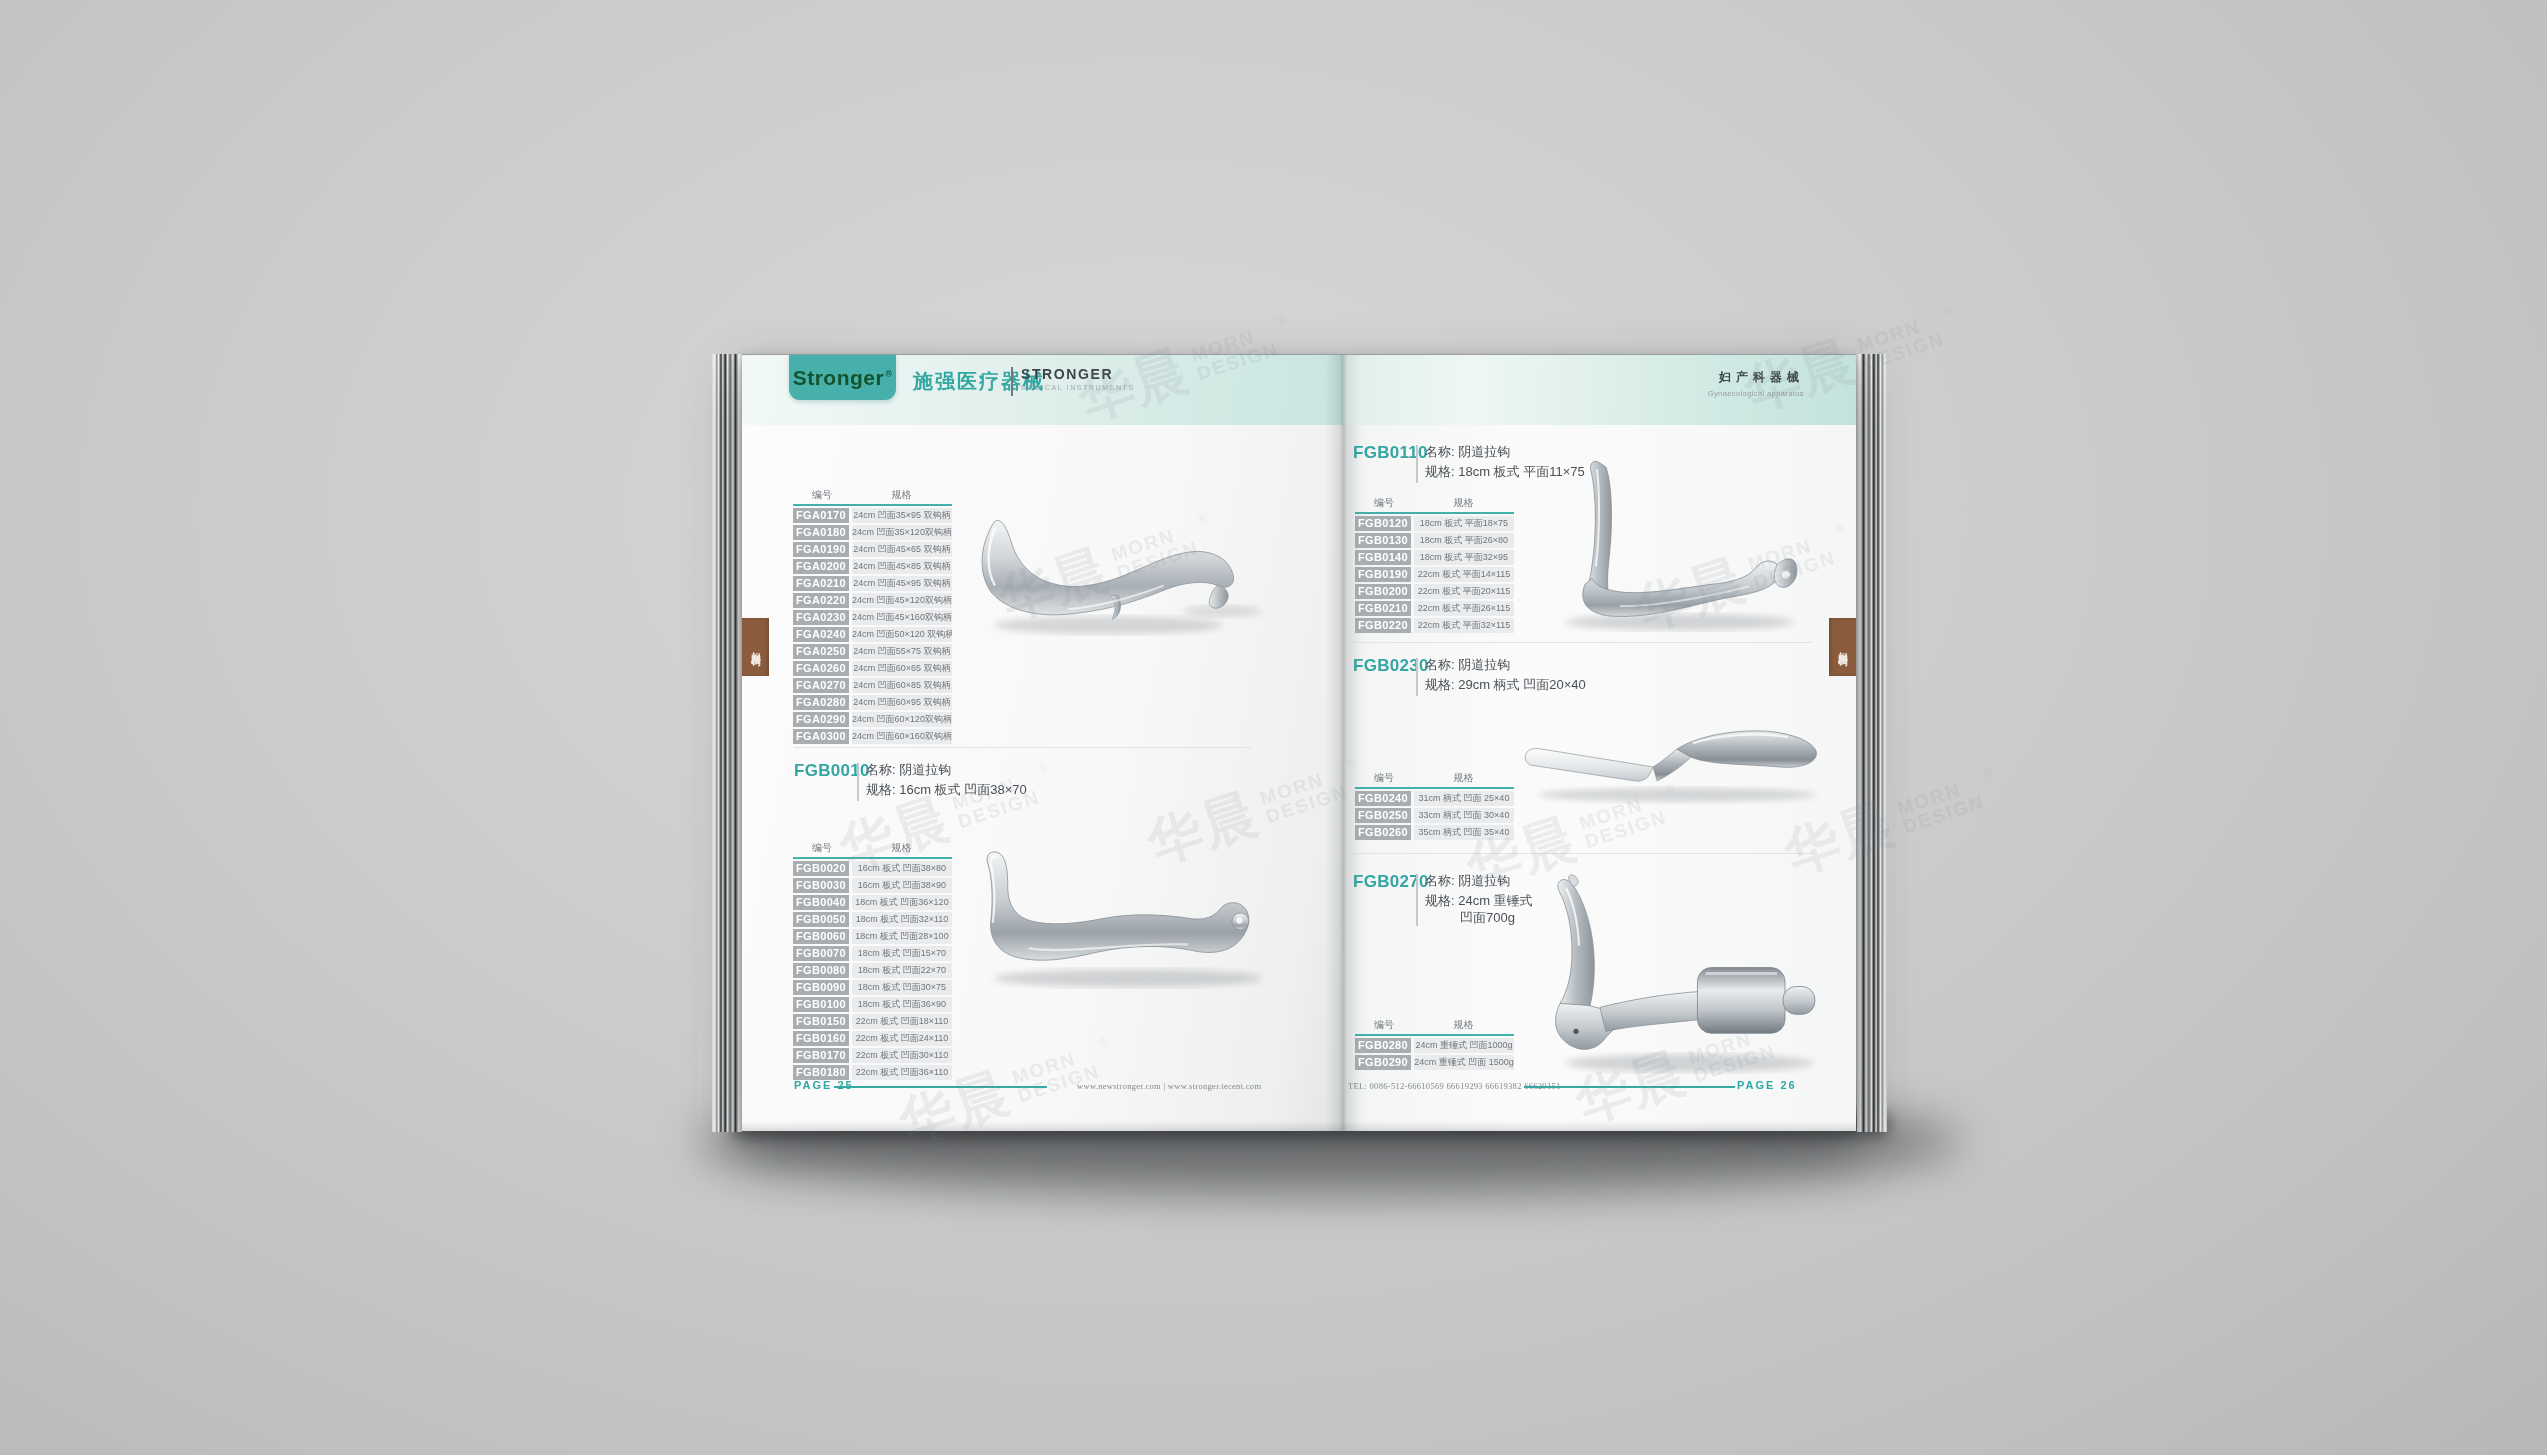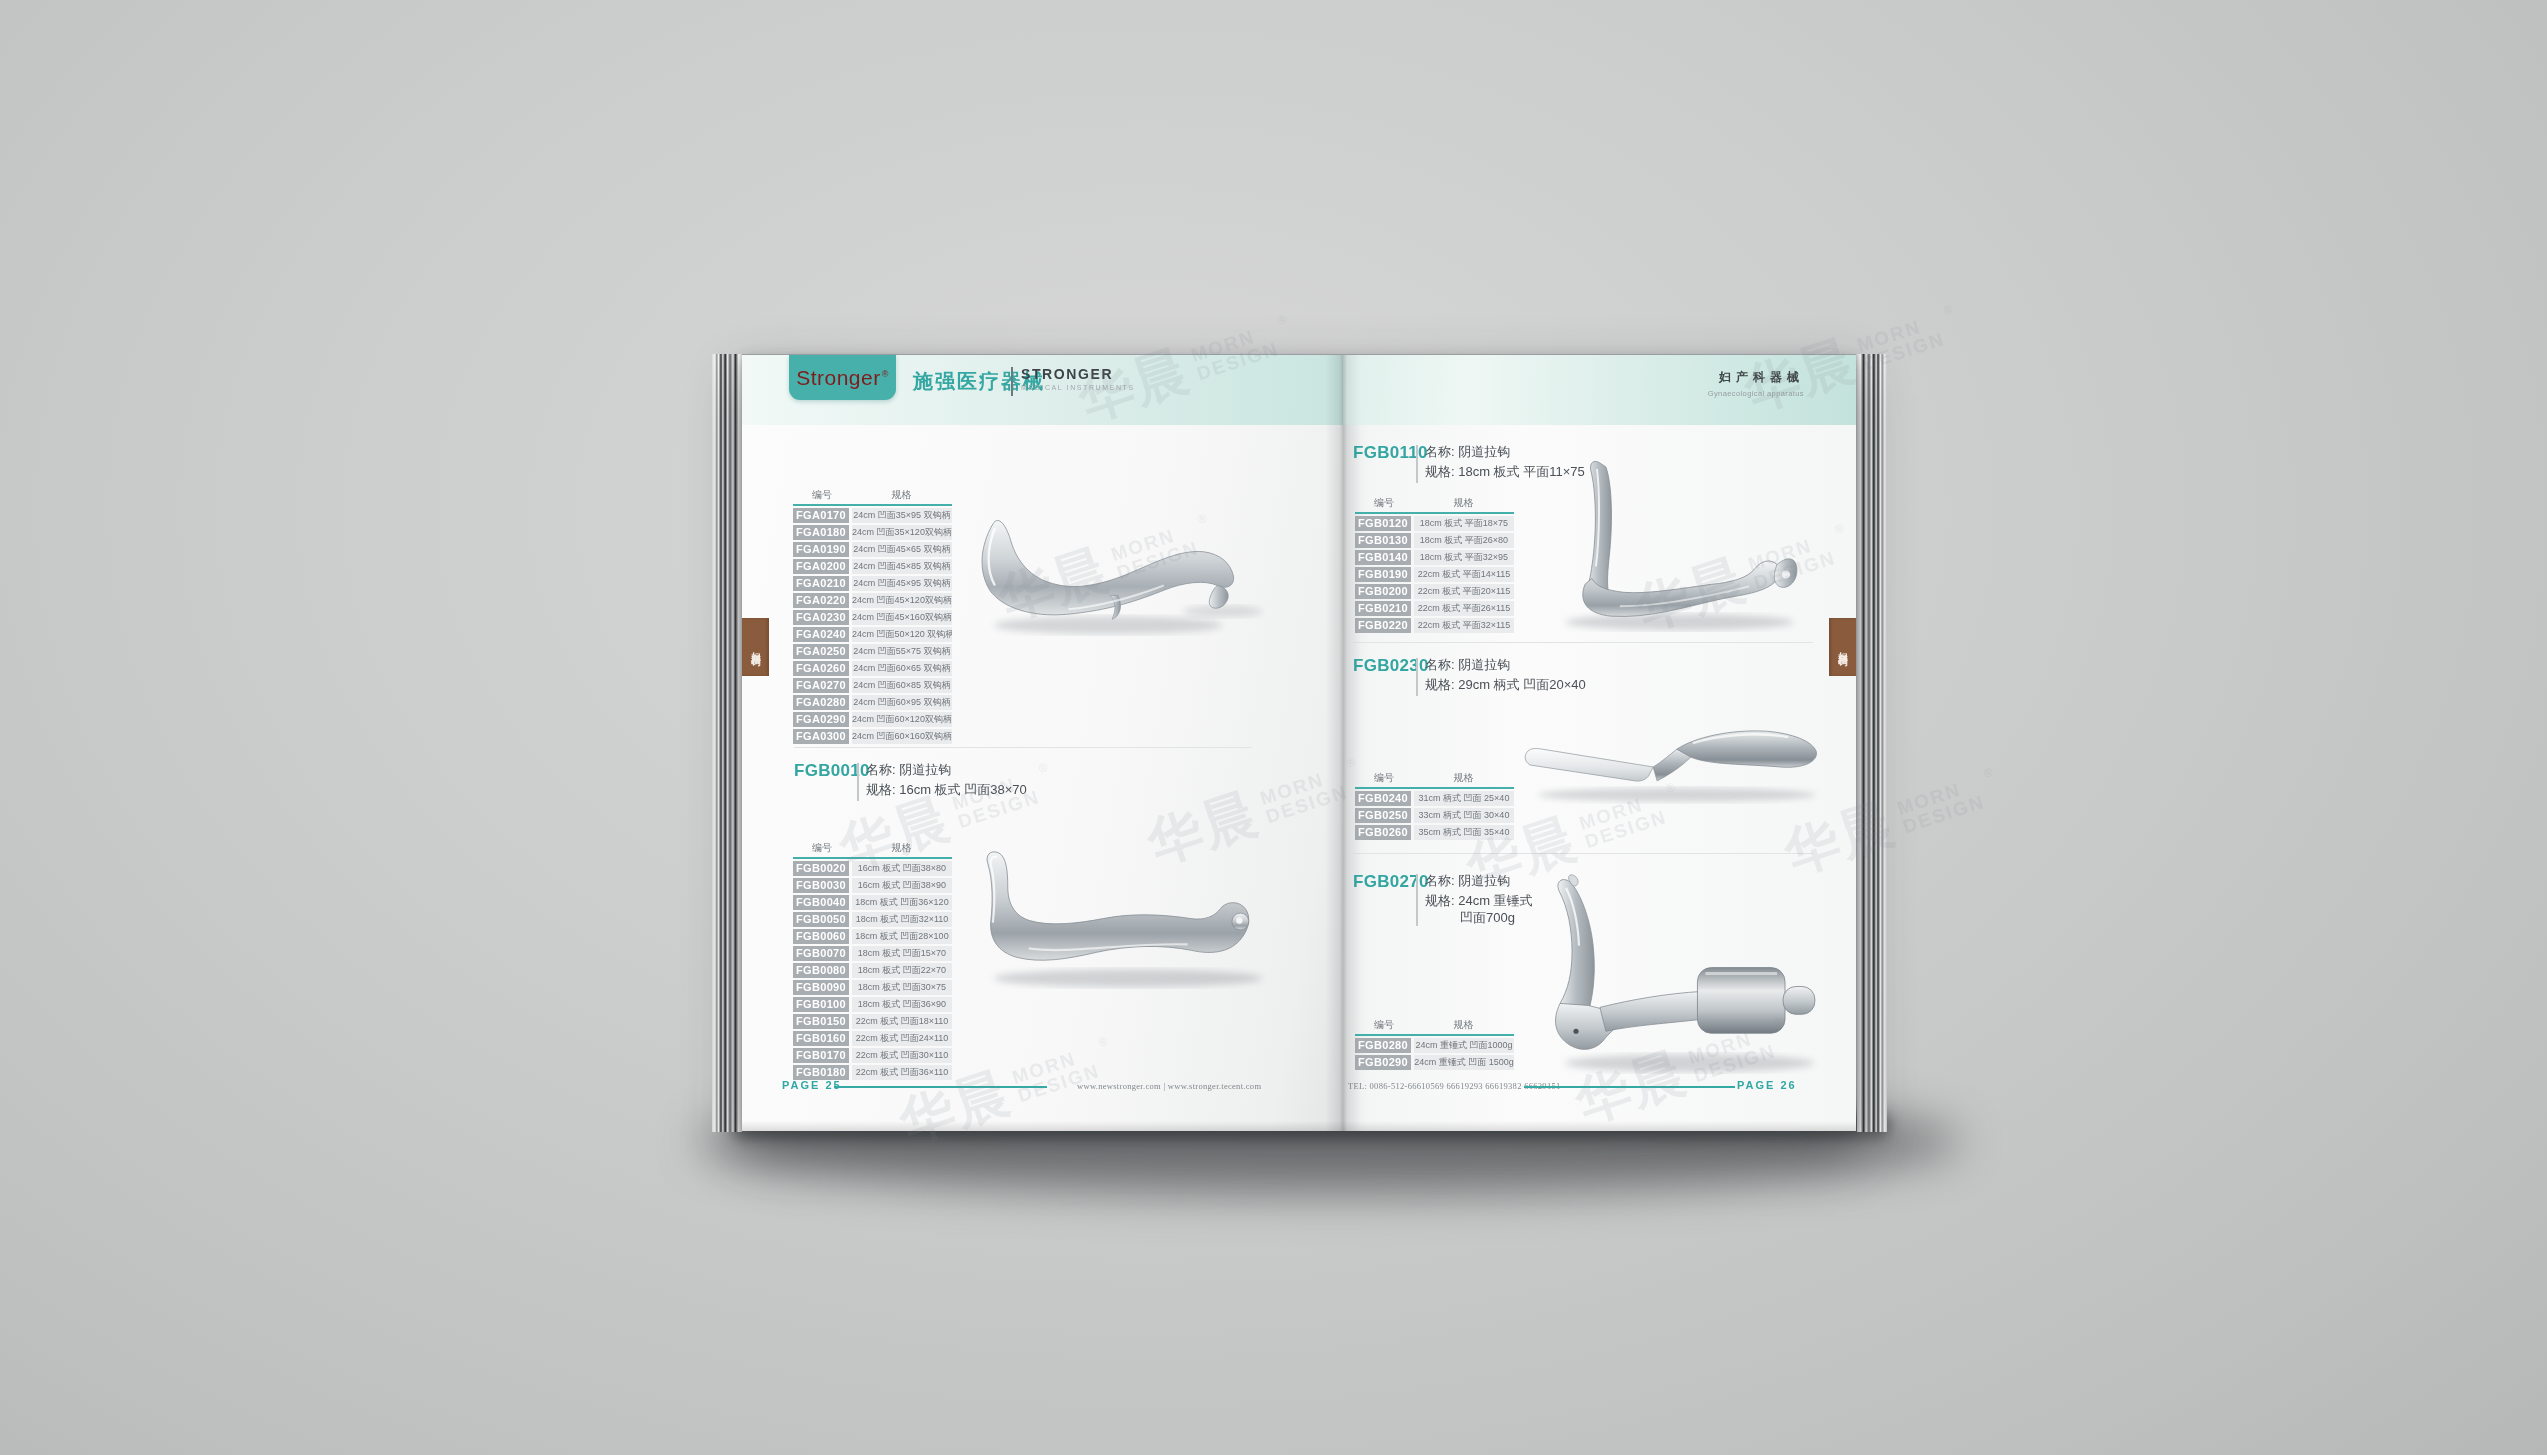--- a/index.html
+++ b/index.html
@@ -26,21 +26,21 @@
   .right-page{left:601px;width:513px;background:linear-gradient(90deg,#e6e8e8 0%,#f4f5f5 5%,#fbfbfb 35%,#f5f6f6 100%);}
   .spine{position:absolute;left:583px;top:0;width:36px;height:776px;pointer-events:none;
     background:linear-gradient(90deg,rgba(0,0,0,0) 0%,rgba(70,75,78,.14) 40%,rgba(45,49,52,.26) 50%,rgba(70,75,78,.10) 62%,rgba(0,0,0,0) 100%);}
   
   .band{position:absolute;left:0;top:0;width:100%;height:70px;}
   .band-l{background:linear-gradient(92deg,#f2f9f7 0%,#ddeeea 55%,#c9e5df 100%);}
   .band-r{background:linear-gradient(92deg,#e0f0ec 0%,#eef7f4 25%,#cde7e1 80%,#c4e2dc 100%);}
   .logo-chip{position:absolute;left:47px;top:0;width:107px;height:45px;background:#48b0ab;
     border-radius:0 0 11px 11px;display:flex;align-items:center;justify-content:center;
     box-shadow:0 2px 4px rgba(40,120,115,.25);}
-  .logo-chip .lg{color:#7f1d1d;font-size:21px;font-weight:normal;letter-spacing:0.5px;}
+  .logo-chip .lg{color:#14532d;font-size:21px;font-weight:bold;letter-spacing:0.5px;}
   .logo-chip sup{font-size:9px;margin-left:1px;}
   .brand-cn{position:absolute;left:171px;top:13px;font-size:20px;font-weight:bold;color:#35a7a2;letter-spacing:2px;}
   .brand-div{position:absolute;left:269px;top:12px;width:2px;height:29px;background:#6e797e;}
   .brand-en{position:absolute;left:279px;top:11px;font-size:14px;font-weight:bold;color:#3d4449;letter-spacing:1.6px;}
   .brand-en-sub{position:absolute;left:279px;top:29px;font-size:7px;color:#a3a9ac;letter-spacing:1.6px;}
   .cat-head{position:absolute;top:14px;right:52px;text-align:right;}
   .cat-cn{font-size:12px;font-weight:bold;color:#3e4549;letter-spacing:5px;}
   .cat-en{font-size:7.5px;color:#969ca0;margin-top:3px;letter-spacing:0.4px;}
   
   .sec-head{position:absolute;}
@@ -277,21 +277,21 @@
         <path d="M30,8 C21,4 16,11 19,19 C24,35 24,58 22,76 C20,95 30,108 48,113
                  C72,119 98,115 128,108 C160,101 194,100 224,106 C246,111 264,107 274,94
                  C282,84 284,72 278,64 C272,56 259,56 253,64 C247,72 237,76 223,74
                  C197,70 165,68 135,74 C109,79 81,82 61,76 C45,71 39,58 39,42 C39,28 38,12 30,8 Z" fill="url(#m2)" stroke="#868e94" stroke-width=".8"></path>
         <circle cx="273" cy="77" r="8.5" fill="url(#m2)" stroke="#868e94" stroke-width=".8"></circle>
         <circle cx="272" cy="76" r="3.2" fill="#f4f5f6"></circle>
         <path d="M28,12 C23,11 21,15 22,20 C26,36 26,60 24,78" stroke="#ffffff" stroke-width="2.2" fill="none" opacity=".75"></path>
         <path d="M60,104 C100,110 160,98 220,100" stroke="#ffffff" stroke-width="2.2" fill="none" opacity=".6"></path>
       </svg>
 
-      <div class="pg-label" style="left:40px;top:724px;">PAGE 25</div>
+      <div class="pg-label" style="left:52px;top:724px;">PAGE 25</div>
       <div class="foot-line" style="left:92px;top:731px;width:213px;"></div>
       <div class="foot-txt" style="left:335px;top:726px;">www.newstronger.com   |   www.stronger.tecent.com</div>
 
       <div class="tab tab-l">
         <span>妇产科用钩</span>
       </div>
     </div>
 
     <div class="page right-page">
       <div class="band band-r">

